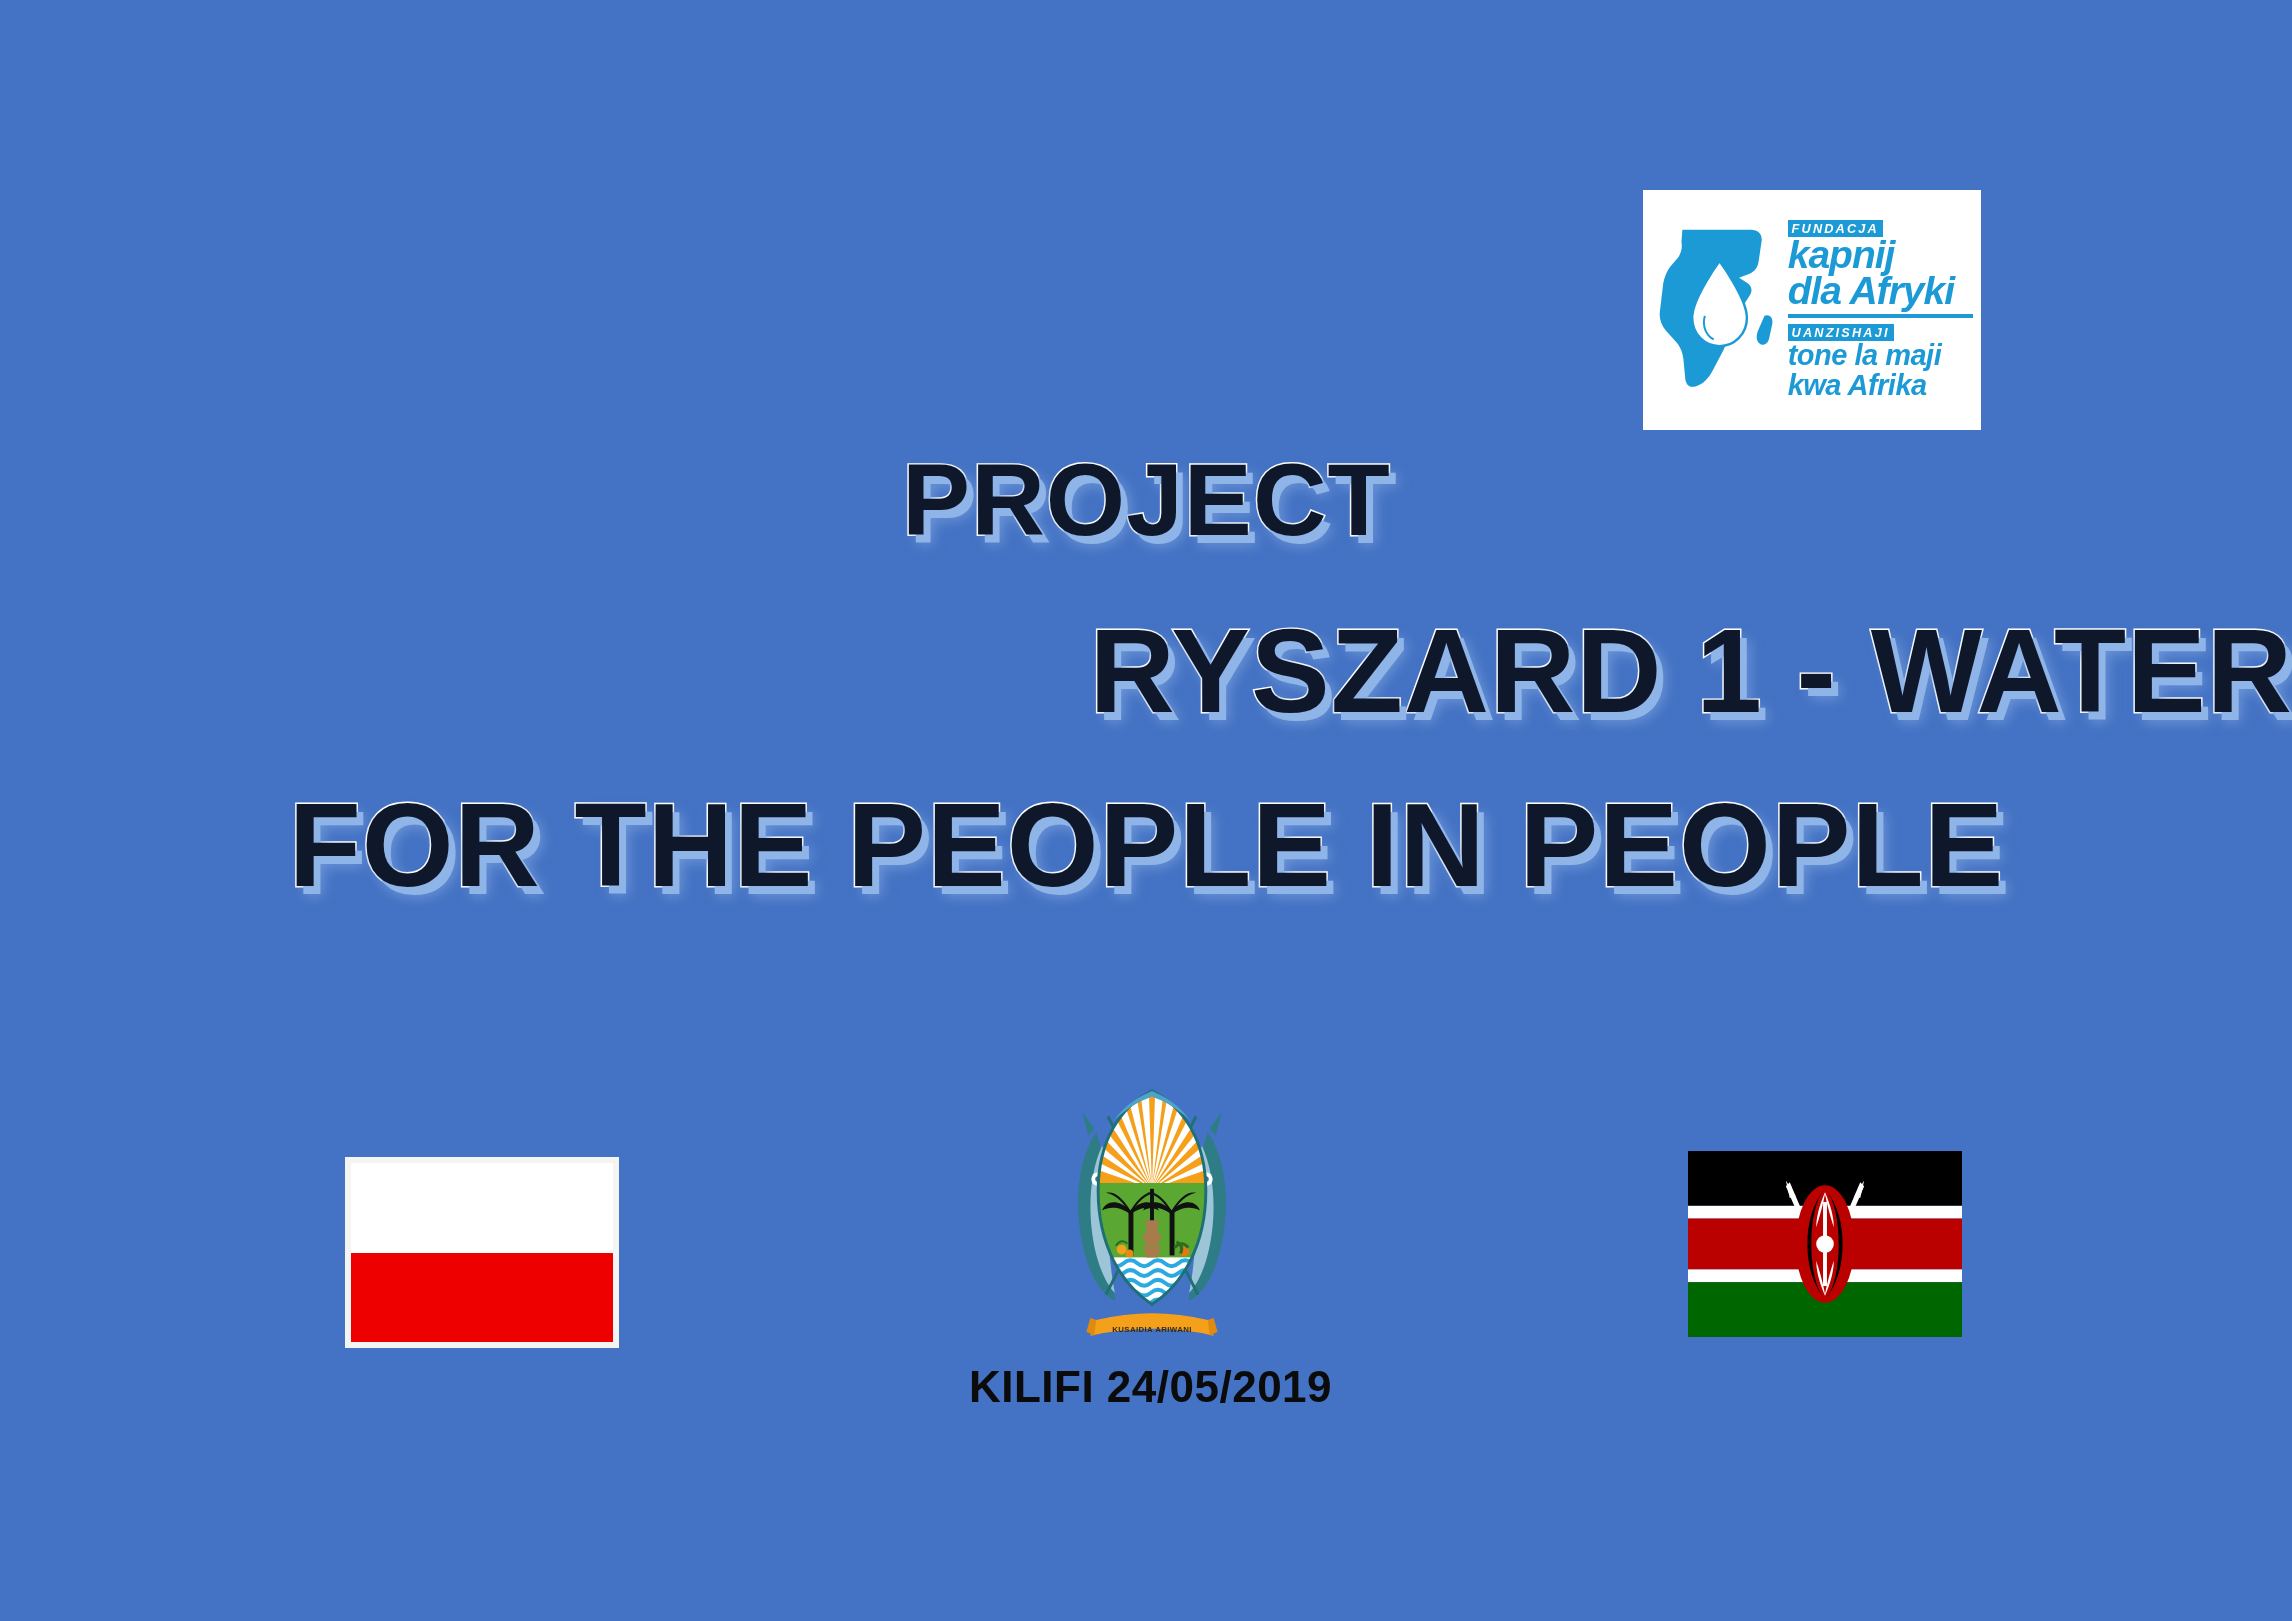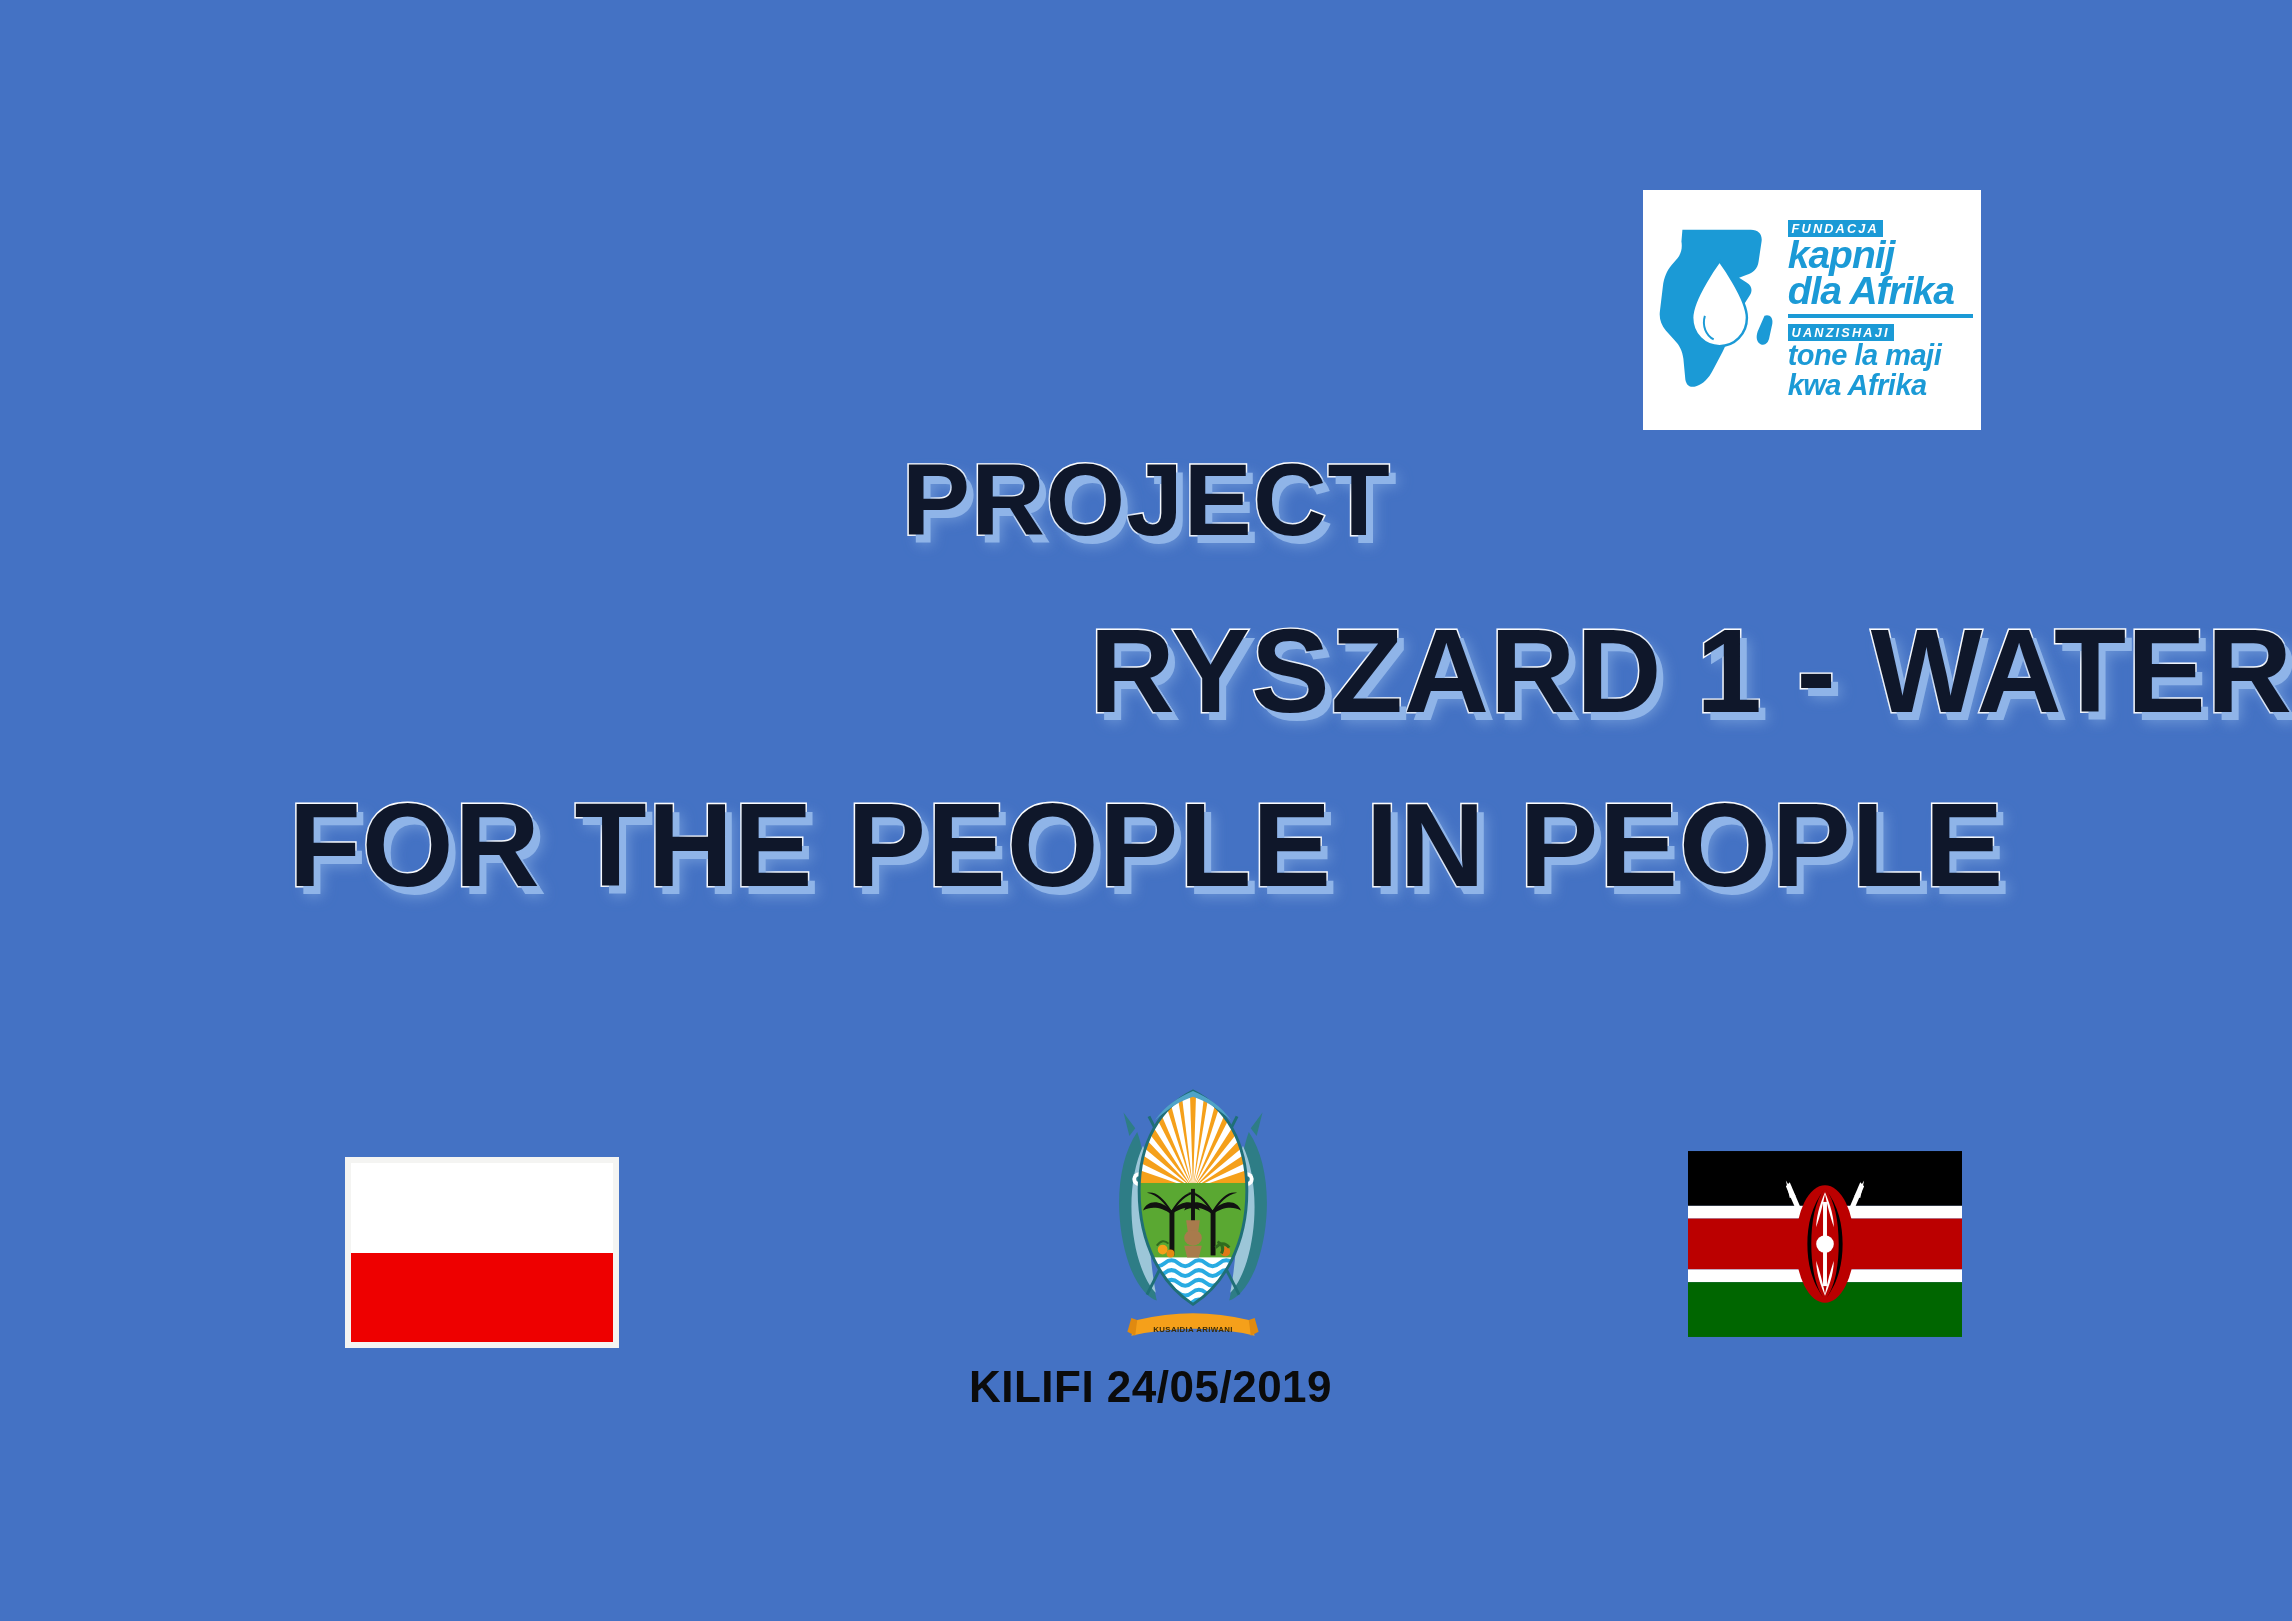--- a/index.html
+++ b/index.html
@@ -146,21 +146,21 @@
     left: 1688px;
     top: 78px;
     width: 274px;
     height: 186px;
     overflow: hidden;
   }
 
   
   #coat-of-arms {
     position: absolute;
-    left: 1100px;
+    left: 1059px;
     top: 0px;
     width: 186px;
     height: 265px;
   }
 
   
   #caption {
     position: absolute;
     left: 4px;
     top: 1362px;
@@ -208,21 +208,21 @@
             C49,127 36,115 36,98
             C36,78 64,40 64,40 Z"></path>
           <path fill="none" stroke="#1B9AD6" stroke-width="2" d="
             M49,96 C46,106 50,116 58,120"></path>
         </svg>
       </div>
 
       <div id="logo-wordmark">
         <span class="lg-tag">FUNDACJA</span>
         <span class="lg-big">kapnij</span>
-        <span class="lg-big">dla Afrika</span>
+        <span class="lg-big">dla Afryki</span>
         <div id="lg-rule"></div>
         <span class="lg-tag">UANZISHAJI</span>
         <span class="lg-big sm">tone la maji</span>
         <span class="lg-big sm">kwa Afrika</span>
       </div>
 
     </div>
   </div>
 
   <div id="title-block">

